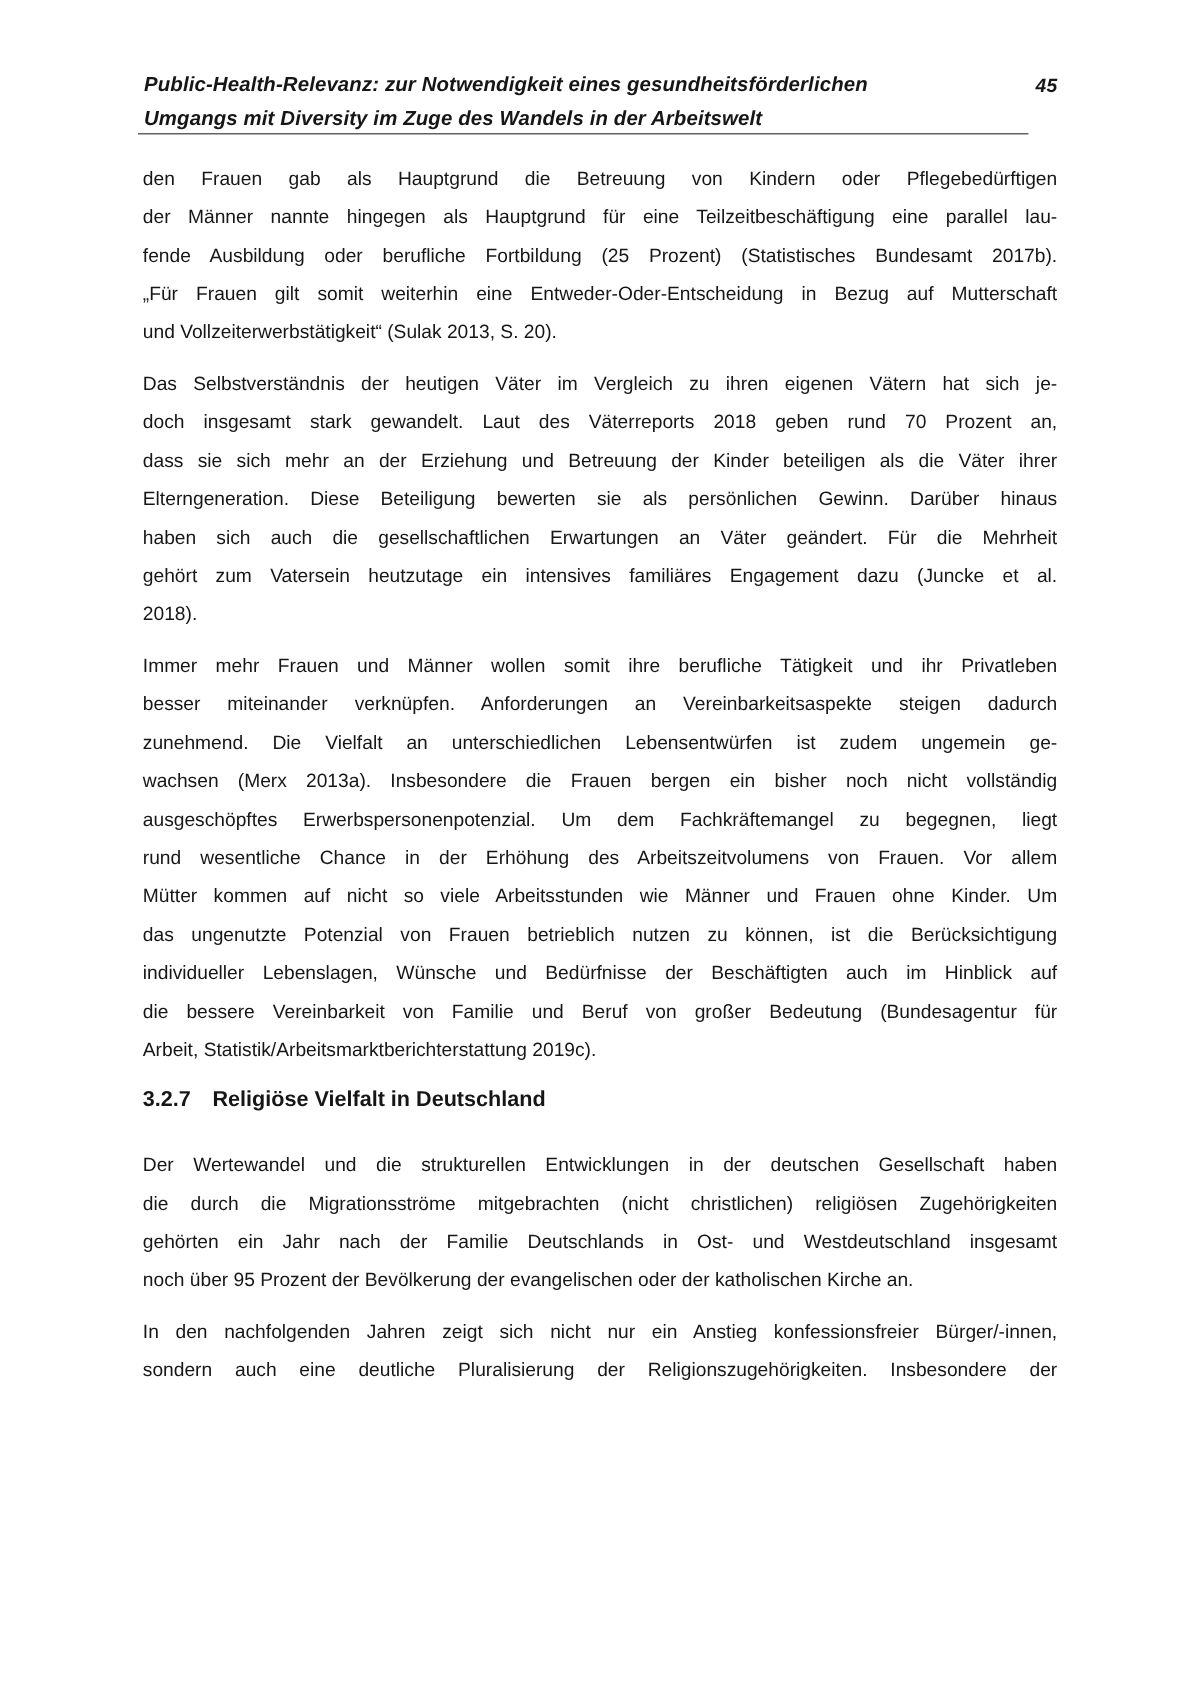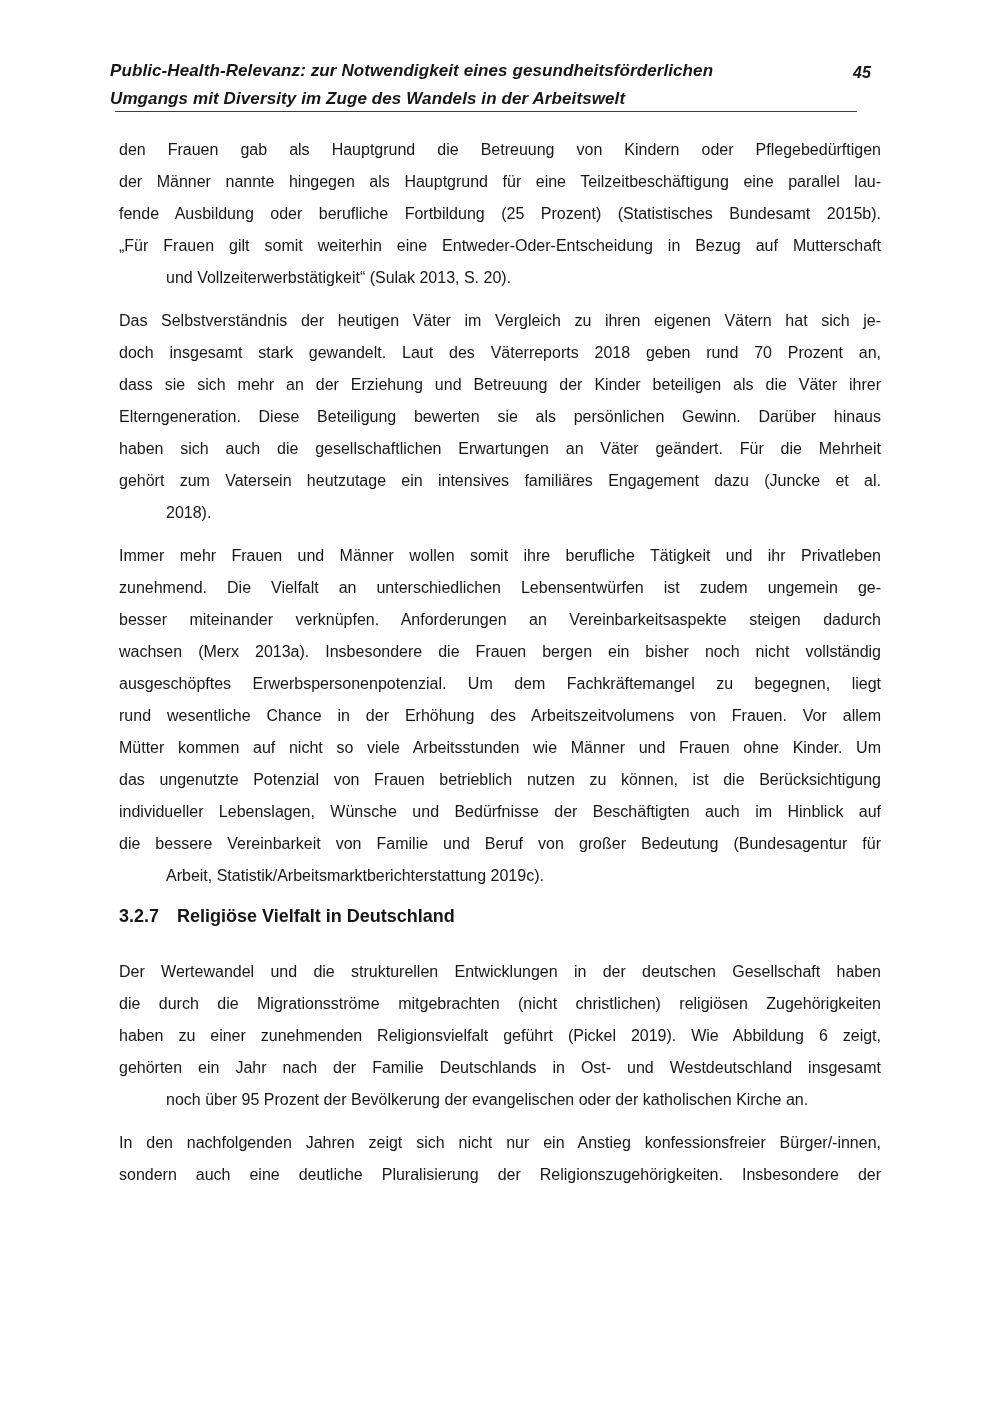--- a/index.html
+++ b/index.html
@@ -11,21 +11,21 @@
     position: relative;
     width: 1000px;
     height: 1414px;
     background: #ffffff;
     overflow: hidden;
     font-family: "Liberation Sans", sans-serif;
     color: #161616;
   }
   .doc-header {
     position: absolute;
-    left: 110px;
+    left: 120px;
     top: 57px;
     width: 761px;
     font-weight: bold;
     font-style: italic;
     font-size: 17px;
     line-height: 28px;
     letter-spacing: 0.1px;
   }
   .doc-header .title-line {
     white-space: nowrap;
@@ -55,21 +55,20 @@
   .para {
     margin: 0 0 11px 0;
   }
   .line {
     text-align: justify;
     text-align-last: justify;
   }
   .line.last {
     text-align: left;
     text-align-last: left;
-    margin-left: 47px;
   }
   .section-heading {
     margin: 12px 0 28px 0;
     font-weight: bold;
     font-size: 18px;
     line-height: 24px;
   }
   .section-heading .num {
     display: inline-block;
     width: 58px;
@@ -85,51 +84,50 @@
     <div class="title-line">Umgangs mit Diversity im Zuge des Wandels in der Arbeitswelt</div>
     <span class="page-number">45</span>
   </header>
 
   <div class="header-rule"></div>
 
   <main class="page-body">
       <div class="para">
         <div class="line">den Frauen gab als Hauptgrund die Betreuung von Kindern oder Pflegebedürftigen</div>
         <div class="line">der Männer nannte hingegen als Hauptgrund für eine Teilzeitbeschäftigung eine parallel lau-</div>
-        <div class="line">fende Ausbildung oder berufliche Fortbildung (25 Prozent) (Statistisches Bundesamt 2015b).</div>
+        <div class="line">fende Ausbildung oder berufliche Fortbildung (25 Prozent) (Statistisches Bundesamt 2017b).</div>
         <div class="line">„Für Frauen gilt somit weiterhin eine Entweder-Oder-Entscheidung in Bezug auf Mutterschaft</div>
         <div class="line last">und Vollzeiterwerbstätigkeit“ (Sulak 2013, S. 20).</div>
       </div>
       <div class="para">
         <div class="line">Das Selbstverständnis der heutigen Väter im Vergleich zu ihren eigenen Vätern hat sich je-</div>
         <div class="line">doch insgesamt stark gewandelt. Laut des Väterreports 2018 geben rund 70 Prozent an,</div>
         <div class="line">dass sie sich mehr an der Erziehung und Betreuung der Kinder beteiligen als die Väter ihrer</div>
         <div class="line">Elterngeneration. Diese Beteiligung bewerten sie als persönlichen Gewinn. Darüber hinaus</div>
         <div class="line">haben sich auch die gesellschaftlichen Erwartungen an Väter geändert. Für die Mehrheit</div>
         <div class="line">gehört zum Vatersein heutzutage ein intensives familiäres Engagement dazu (Juncke et al.</div>
         <div class="line last">2018).</div>
       </div>
       <div class="para">
         <div class="line">Immer mehr Frauen und Männer wollen somit ihre berufliche Tätigkeit und ihr Privatleben</div>
+        <div class="line">besser miteinander verknüpfen. Anforderungen an Vereinbarkeitsaspekte steigen dadurch</div>
         <div class="line">zunehmend. Die Vielfalt an unterschiedlichen Lebensentwürfen ist zudem ungemein ge-</div>
-        <div class="line">besser miteinander verknüpfen. Anforderungen an Vereinbarkeitsaspekte steigen dadurch</div>
         <div class="line">wachsen (Merx 2013a). Insbesondere die Frauen bergen ein bisher noch nicht vollständig</div>
         <div class="line">ausgeschöpftes Erwerbspersonenpotenzial. Um dem Fachkräftemangel zu begegnen, liegt</div>
         <div class="line">rund wesentliche Chance in der Erhöhung des Arbeitszeitvolumens von Frauen. Vor allem</div>
         <div class="line">Mütter kommen auf nicht so viele Arbeitsstunden wie Männer und Frauen ohne Kinder. Um</div>
         <div class="line">das ungenutzte Potenzial von Frauen betrieblich nutzen zu können, ist die Berücksichtigung</div>
         <div class="line">individueller Lebenslagen, Wünsche und Bedürfnisse der Beschäftigten auch im Hinblick auf</div>
         <div class="line">die bessere Vereinbarkeit von Familie und Beruf von großer Bedeutung (Bundesagentur für</div>
         <div class="line last">Arbeit, Statistik/Arbeitsmarktberichterstattung 2019c).</div>
       </div>
       <div class="section-heading"><span class="num">3.2.7</span><span>Religiöse Vielfalt in Deutschland</span></div>
       <div class="para">
         <div class="line">Der Wertewandel und die strukturellen Entwicklungen in der deutschen Gesellschaft haben</div>
         <div class="line">die durch die Migrationsströme mitgebrachten (nicht christlichen) religiösen Zugehörigkeiten</div>
-        <div class="line">haben zu einer zunehmenden Religionsvielfalt geführt (Pickel 2019). Wie Abbildung 6 zeigt,</div>
         <div class="line">gehörten ein Jahr nach der Familie Deutschlands in Ost- und Westdeutschland insgesamt</div>
         <div class="line last">noch über 95 Prozent der Bevölkerung der evangelischen oder der katholischen Kirche an.</div>
       </div>
       <div class="para">
         <div class="line">In den nachfolgenden Jahren zeigt sich nicht nur ein Anstieg konfessionsfreier Bürger/-innen,</div>
         <div class="line">sondern auch eine deutliche Pluralisierung der Religionszugehörigkeiten. Insbesondere der</div>
       </div>
     </main>
 
 </div>

